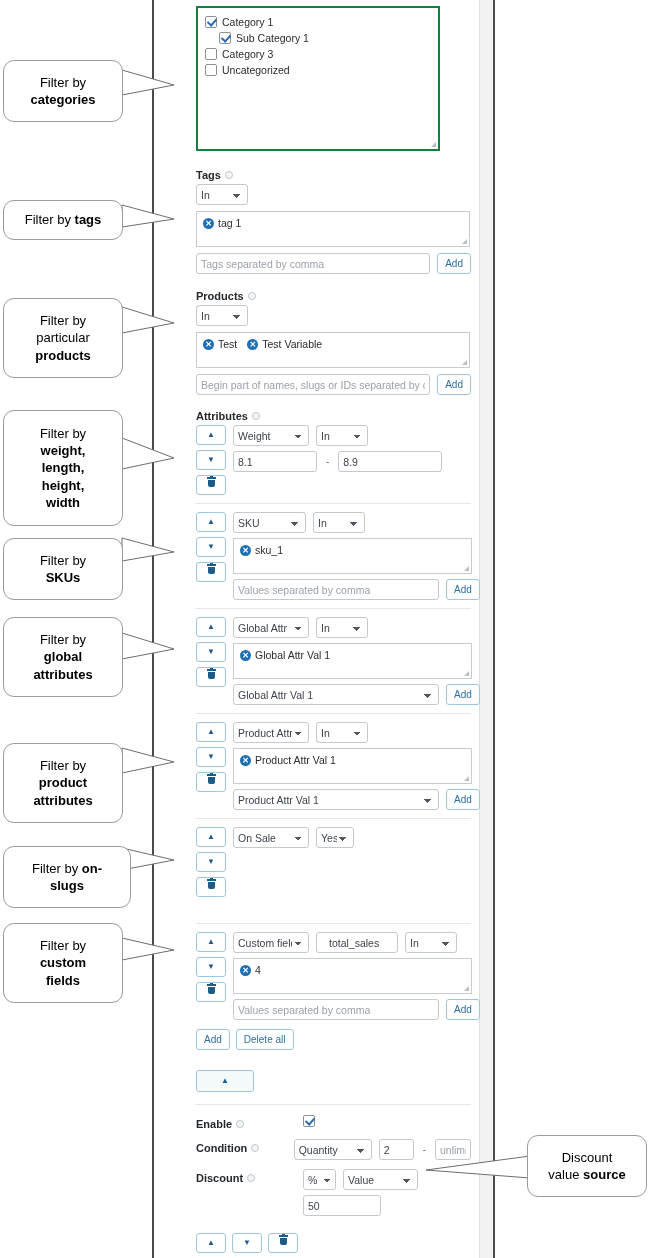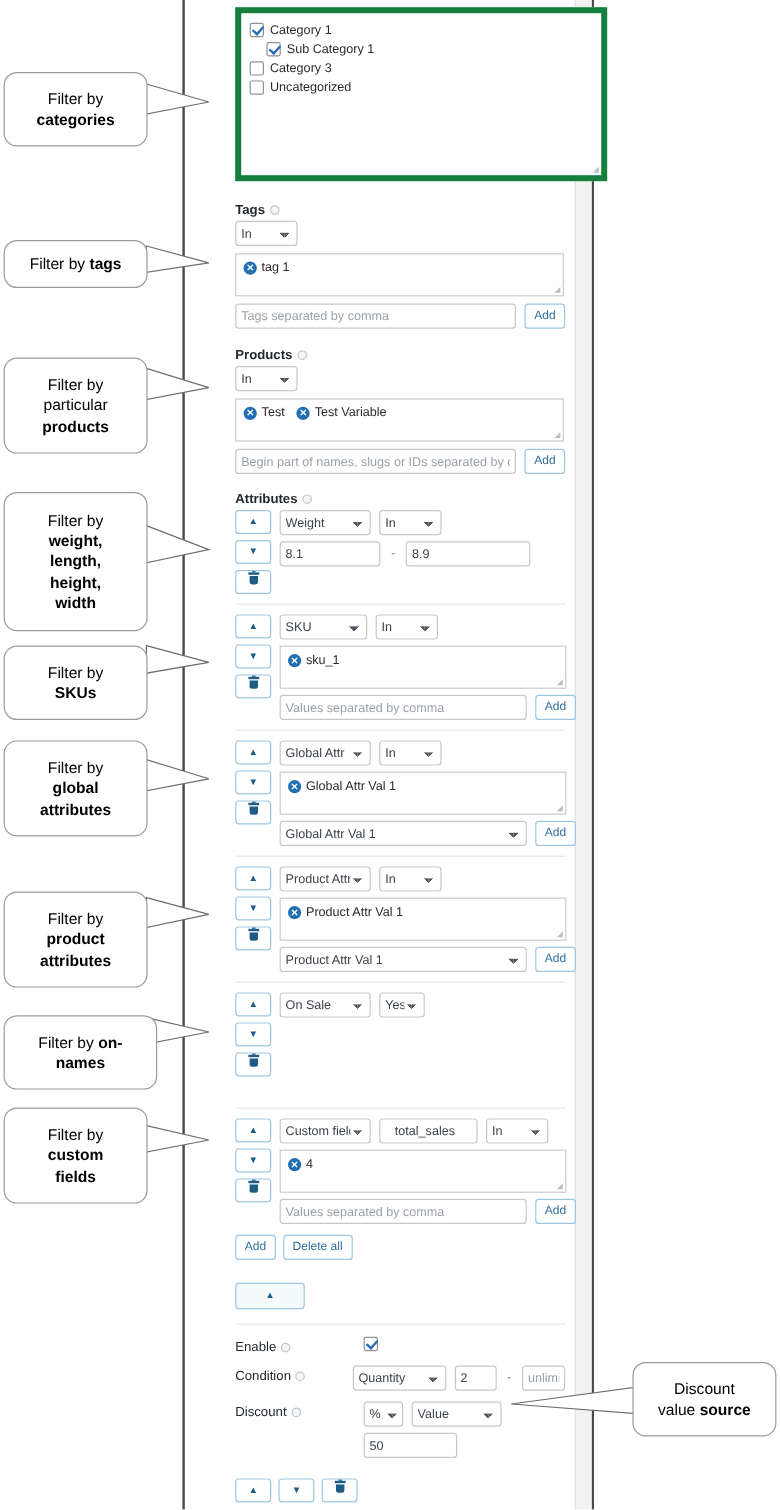--- a/index.html
+++ b/index.html
@@ -49,22 +49,22 @@
     display: inline-block;
     width: 8px; height: 8px;
     border-radius: 50%;
     border: 1px solid #c0c6cb;
     background: #f3f5f6;
     position: relative;
     top: 0px;
   }
 
   .cat-box {
-    width: 310px; height: 145px;
-    border: 5px solid #15803d;
+    width: 244px; height: 145px;
+    border: 2px solid #15803d;
     background: #fff;
     padding: 6px 7px;
     position: relative;
     overflow: hidden;
   }
   .cat-box::after {
     content: "";
     position: absolute; right: 2px; bottom: 2px;
     width: 0; height: 0;
     border-left: 5px solid transparent;
@@ -191,21 +191,21 @@
     width: 9px; height: 10px;
   }
   .trash .lid { position: absolute; top: 0; left: 0; width: 9px; height: 2px; background: #1d5c87; }
   .trash .lid::after { content:""; position:absolute; left:3px; top:-1.5px; width:3px; height:1.5px; background:#1d5c87; }
   .trash .can { position: absolute; top: 3px; left: 1px; width: 7px; height: 7px; background: #1d5c87; border-radius: 0 0 2px 2px; }
 
   
   .setrow { display: flex; align-items: flex-start; gap: 0; margin-bottom: 9px; }
   .setlabel {
     width: 107px;
-    font-size: 11px; font-weight: normal; color: #23282d;
+    font-size: 11px; font-weight: bold; color: #23282d;
     display: flex; align-items: center; gap: 4px;
     padding-top: 3px;
   }
   .dash { font-size: 10px; color: #6b7177; padding: 0 2px; }
 
   
   .callout {
     position: absolute;
     border: 1px solid #9b9b9b;
     border-radius: 11px;
@@ -607,21 +607,21 @@
 
   <div class="callout" style="left:3px; top:617px; width:120px; height:80px;">
     <span><span>Filter by</span><br><b>global</b><br><b>attributes</b></span>
   </div>
 
   <div class="callout" style="left:3px; top:743px; width:120px; height:80px;">
     <span><span>Filter by</span><br><b>product</b><br><b>attributes</b></span>
   </div>
 
   <div class="callout" style="left:3px; top:846px; width:128px; height:62px;">
-    <span><span>Filter by </span><b>on-</b><br><b>names</b></span>
+    <span><span>Filter by </span><b>on-</b><br><b>slugs</b></span>
   </div>
 
   <div class="callout" style="left:3px; top:923px; width:120px; height:80px;">
     <span><span>Filter by</span><br><b>custom</b><br><b>fields</b></span>
   </div>
 
   <div class="callout" style="left:527px; top:1135px; width:120px; height:62px;">
     <span><span>Discount</span><br><span>value </span><b>source</b></span>
   </div>
 

